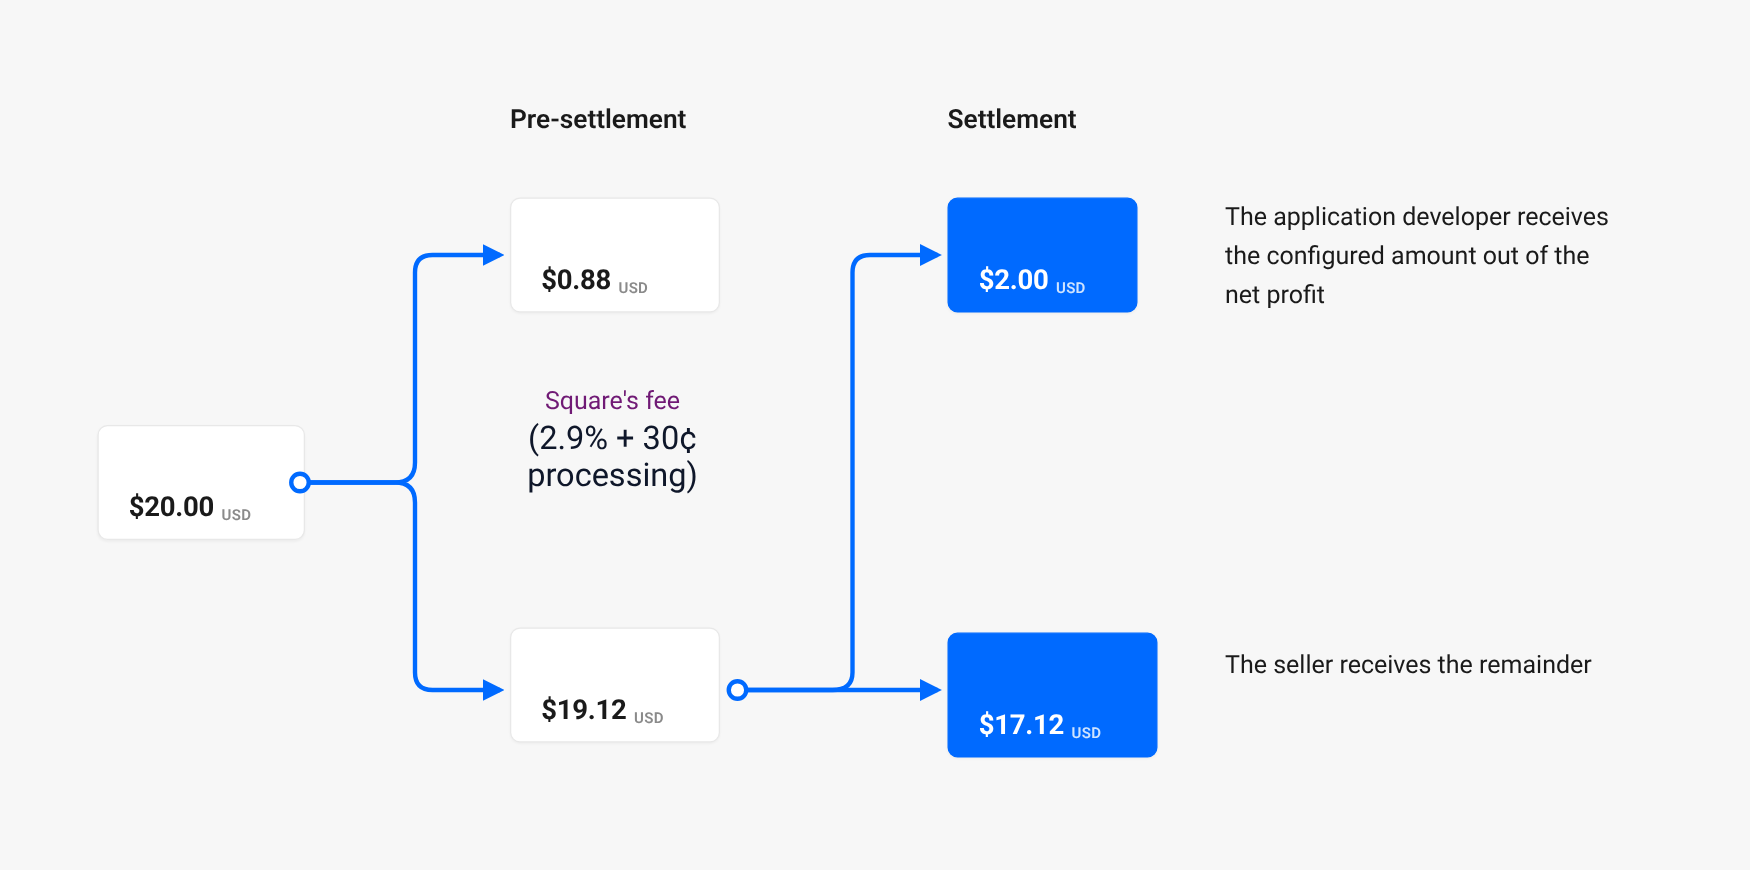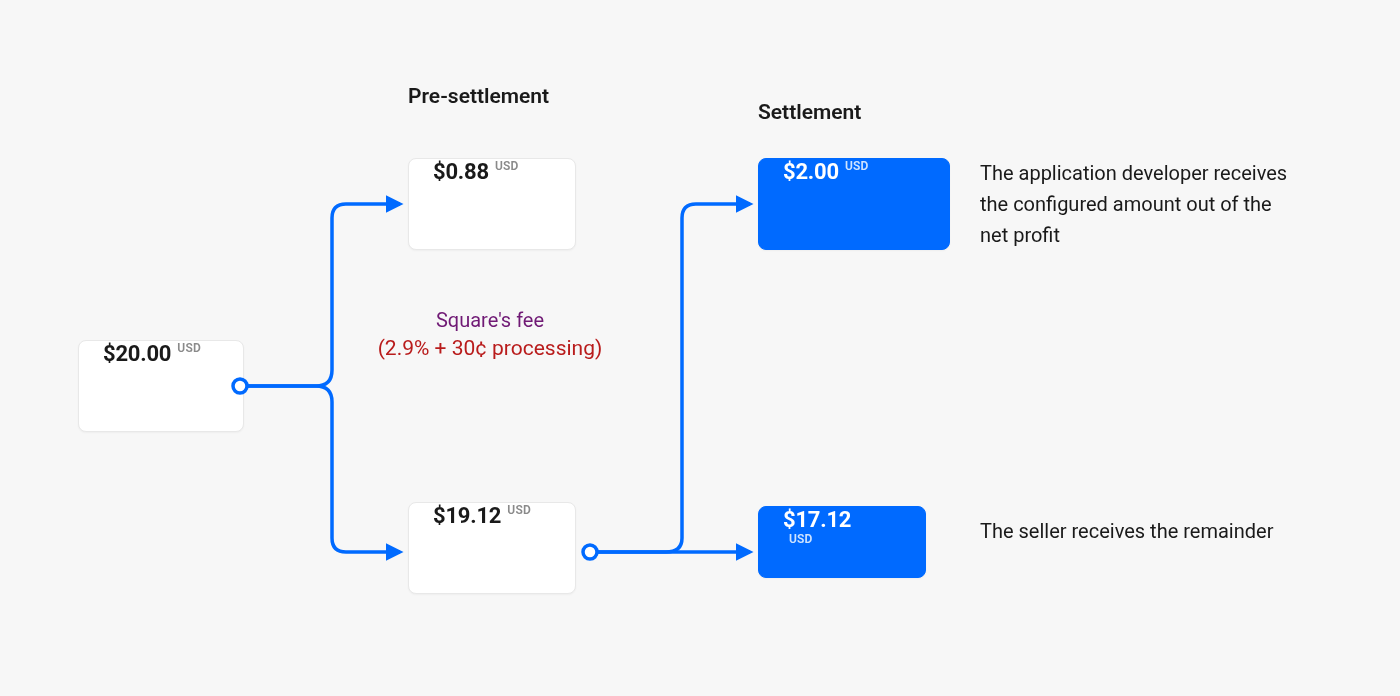--- a/index.html
+++ b/index.html
@@ -24,22 +24,22 @@
     color: #1a1a1a;
     text-align: center;
   }
   .card {
     position: absolute;
     background: #ffffff;
     border: 1px solid #e8e8e8;
     border-radius: 8px;
     box-shadow: 0 1px 2px rgba(0,0,0,0.04);
     display: flex;
-    align-items: flex-start;
-    padding: 0 24px;
+    align-items: flex-end;
+    padding: 12px 24px;
     box-sizing: border-box;
   }
   .card.blue {
     background: #006aff;
     border-color: #006aff;
   }
   .card .amount {
     font-weight: 700;
     font-size: 22px;
     color: #1a1a1a;
@@ -60,22 +60,22 @@
   }
   .caption {
     position: absolute;
     text-align: center;
   }
   .caption .line1 {
     font-size: 20px;
     color: #701a75;
   }
   .caption .line2 {
-    font-size: 21px;
-    color: #b91c1c;
+    font-size: 26px;
+    color: #0f172a;
     margin-top: 4px;
   }
   .side-text {
     position: absolute;
     font-size: 20px;
     line-height: 1.55;
     color: #1a1a1a;
     max-width: 320px;
   }
   svg.connectors {
@@ -96,21 +96,21 @@
     stroke: #006aff;
     stroke-width: 3.5;
   }
 </style>
 </head>
 <body>
 
 <div class="stage">
 
   <div class="col-title" style="left:408px; top:84px;">Pre-settlement</div>
-  <div class="col-title" style="left:758px; top:100px;">Settlement</div>
+  <div class="col-title" style="left:758px; top:84px;">Settlement</div>
 
   <div class="card" style="left:78px; top:340px; width:166px; height:92px;">
     <span class="amount">$20.00</span>
     <span class="cur">USD</span>
   </div>
 
   <div class="card" style="left:408px; top:158px; width:168px; height:92px;">
     <span class="amount">$0.88</span>
     <span class="cur">USD</span>
   </div>
@@ -118,26 +118,26 @@
   <div class="caption" style="left:358px; top:308px; width:264px;">
     <div class="line1">Square's fee</div>
     <div class="line2">(2.9% + 30¢ processing)</div>
   </div>
 
   <div class="card" style="left:408px; top:502px; width:168px; height:92px;">
     <span class="amount">$19.12</span>
     <span class="cur">USD</span>
   </div>
 
-  <div class="card blue" style="left:758px; top:158px; width:192px; height:92px;">
+  <div class="card blue" style="left:758px; top:158px; width:152px; height:92px;">
     <span class="amount">$2.00</span>
     <span class="cur">USD</span>
   </div>
 
-  <div class="card blue" style="left:758px; top:506px; width:168px; height:72px;flex-direction:column;">
+  <div class="card blue" style="left:758px; top:506px; width:168px; height:100px;">
     <span class="amount">$17.12</span>
     <span class="cur">USD</span>
   </div>
 
   <div class="side-text" style="left:980px; top:516px;">The seller receives the remainder</div>
 
   <div class="side-text" style="left:980px; top:158px;">The application developer receives the configured amount out of the net profit</div>
 
   <svg class="connectors">
     <defs>

